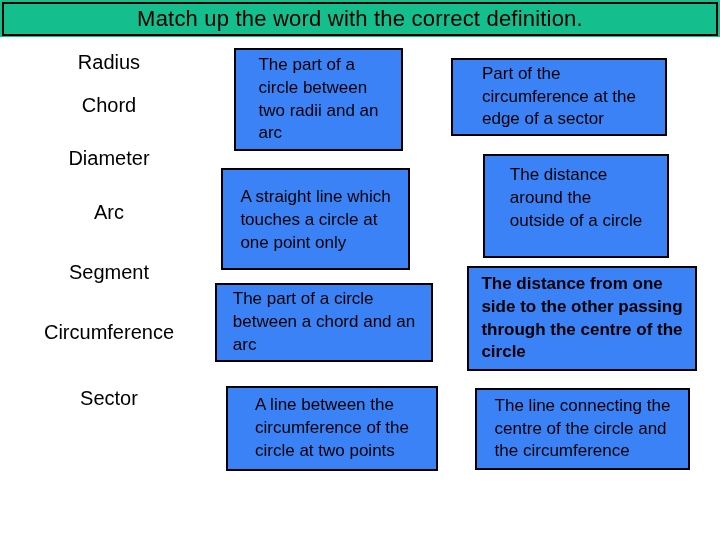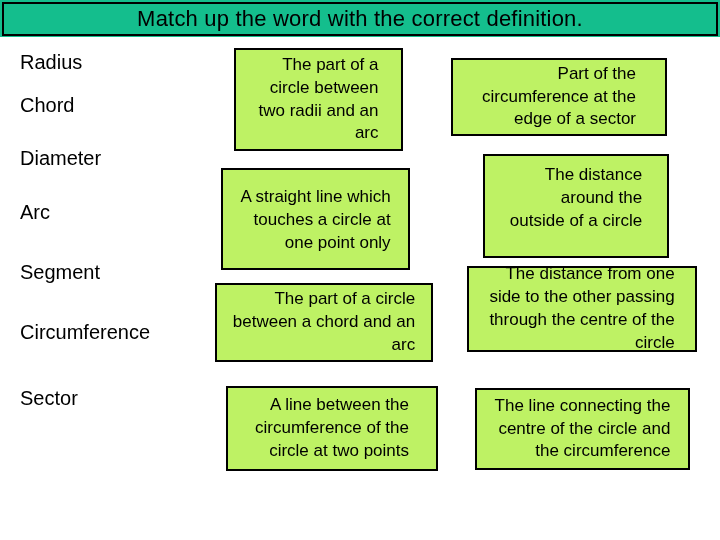--- a/index.html
+++ b/index.html
@@ -22,50 +22,50 @@
     position: absolute; left: 2px; top: 2px; width: 716px; height: 34px;
     background: var(--banner-green, #14be8d);
     border: 2px solid var(--box-border, #000000);
     display: flex; align-items: center; justify-content: center;
     font-size: 22px; letter-spacing: 0.2px;
   }
 
   
   .word {
     position: absolute; left: 20px; width: 178px;
-    text-align: left; font-size: 20px; line-height: 24px;
+    text-align: center; font-size: 20px; line-height: 24px;
   }
   .w0 { top: 50px; }
   .w1 { top: 93px; }
   .w2 { top: 146px; }
   .w3 { top: 200px; }
   .w4 { top: 260px; }
   .w5 { top: 320px; }
   .w6 { top: 386px; }
   .w7 { top: 456px; }
 
   
   .def-box {
     position: absolute;
     border: 2px solid var(--box-border, #000000);
-    background: #bef264;
+    background: #3b82f6;
     display: flex; align-items: center; justify-content: center;
-    text-align: right; font-size: 17px; line-height: 1.34;
+    text-align: left; font-size: 17px; line-height: 1.34;
     white-space: pre-line; padding: 2px 3px;
   }
   .align-top { align-items: flex-start; }
 
   .m1 { left: 234px; top: 48px;  width: 169px; height: 103px; }
   .m2 { left: 221px; top: 168px; width: 189px; height: 102px; padding-top: 16px; }
   .m3 { left: 215px; top: 283px; width: 218px; height: 79px; }
   .m4 { left: 226px; top: 386px; width: 212px; height: 85px; }
 
   .r1 { left: 451px; top: 58px;  width: 216px; height: 78px; }
   .r2 { left: 483px; top: 154px; width: 186px; height: 104px; padding-top: 8px; }
-  .r3 { left: 467px; top: 266px; width: 230px; height: 86px; }
+  .r3 { left: 467px; top: 266px; width: 230px; height: 105px; font-weight: bold; }
   .r4 { left: 475px; top: 388px; width: 215px; height: 82px; }
 </style>
 </head>
 <body style="--banner-green: #14be8d; --box-border: #000000; --page-background: #ffffff; --text-color: #000000;">
 
 <div class="slide">
 
   <div class="banner-bg">
     <div class="banner">
       <span>Match up the word with the correct definition.</span>

